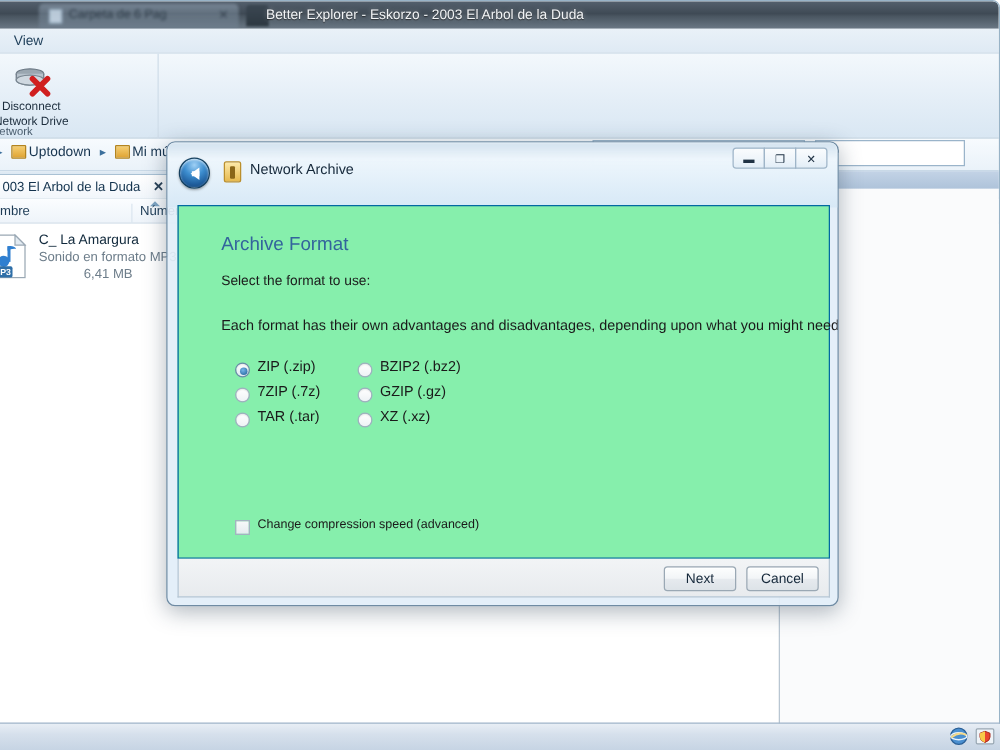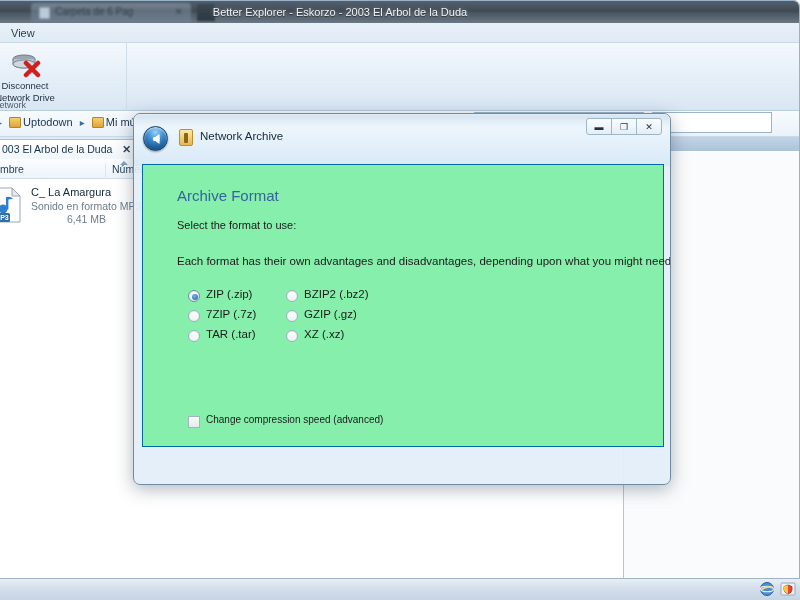--- a/index.html
+++ b/index.html
@@ -599,20 +599,24 @@
           </div>
         </div>
       </div>
 
       <div class="check-row">
         <span class="cb"></span>
         <span class="cl">Change compression speed (advanced)</span>
       </div>
     </div>
 
+    <div class="dlg-footer">
+      <div class="btn btn-next">Next</div>
+      <div class="btn btn-cancel">Cancel</div>
+    </div>
   </div>
 
   <div class="taskbar">
     <div class="tray">
       <div class="tray-ico">
         <svg width="16" height="16" viewBox="0 0 16 16">
           <circle cx="8" cy="8" r="6.5" fill="#4a8fd0" stroke="#2a5f96" stroke-width="1"></circle>
           <ellipse cx="8" cy="8" rx="6.5" ry="2.8" fill="none" stroke="#e8f2fb" stroke-width="1.1"></ellipse>
           <path d="M2 9 q6 -5 12 -2" fill="none" stroke="#f4d98a" stroke-width="1.6"></path>
         </svg>

